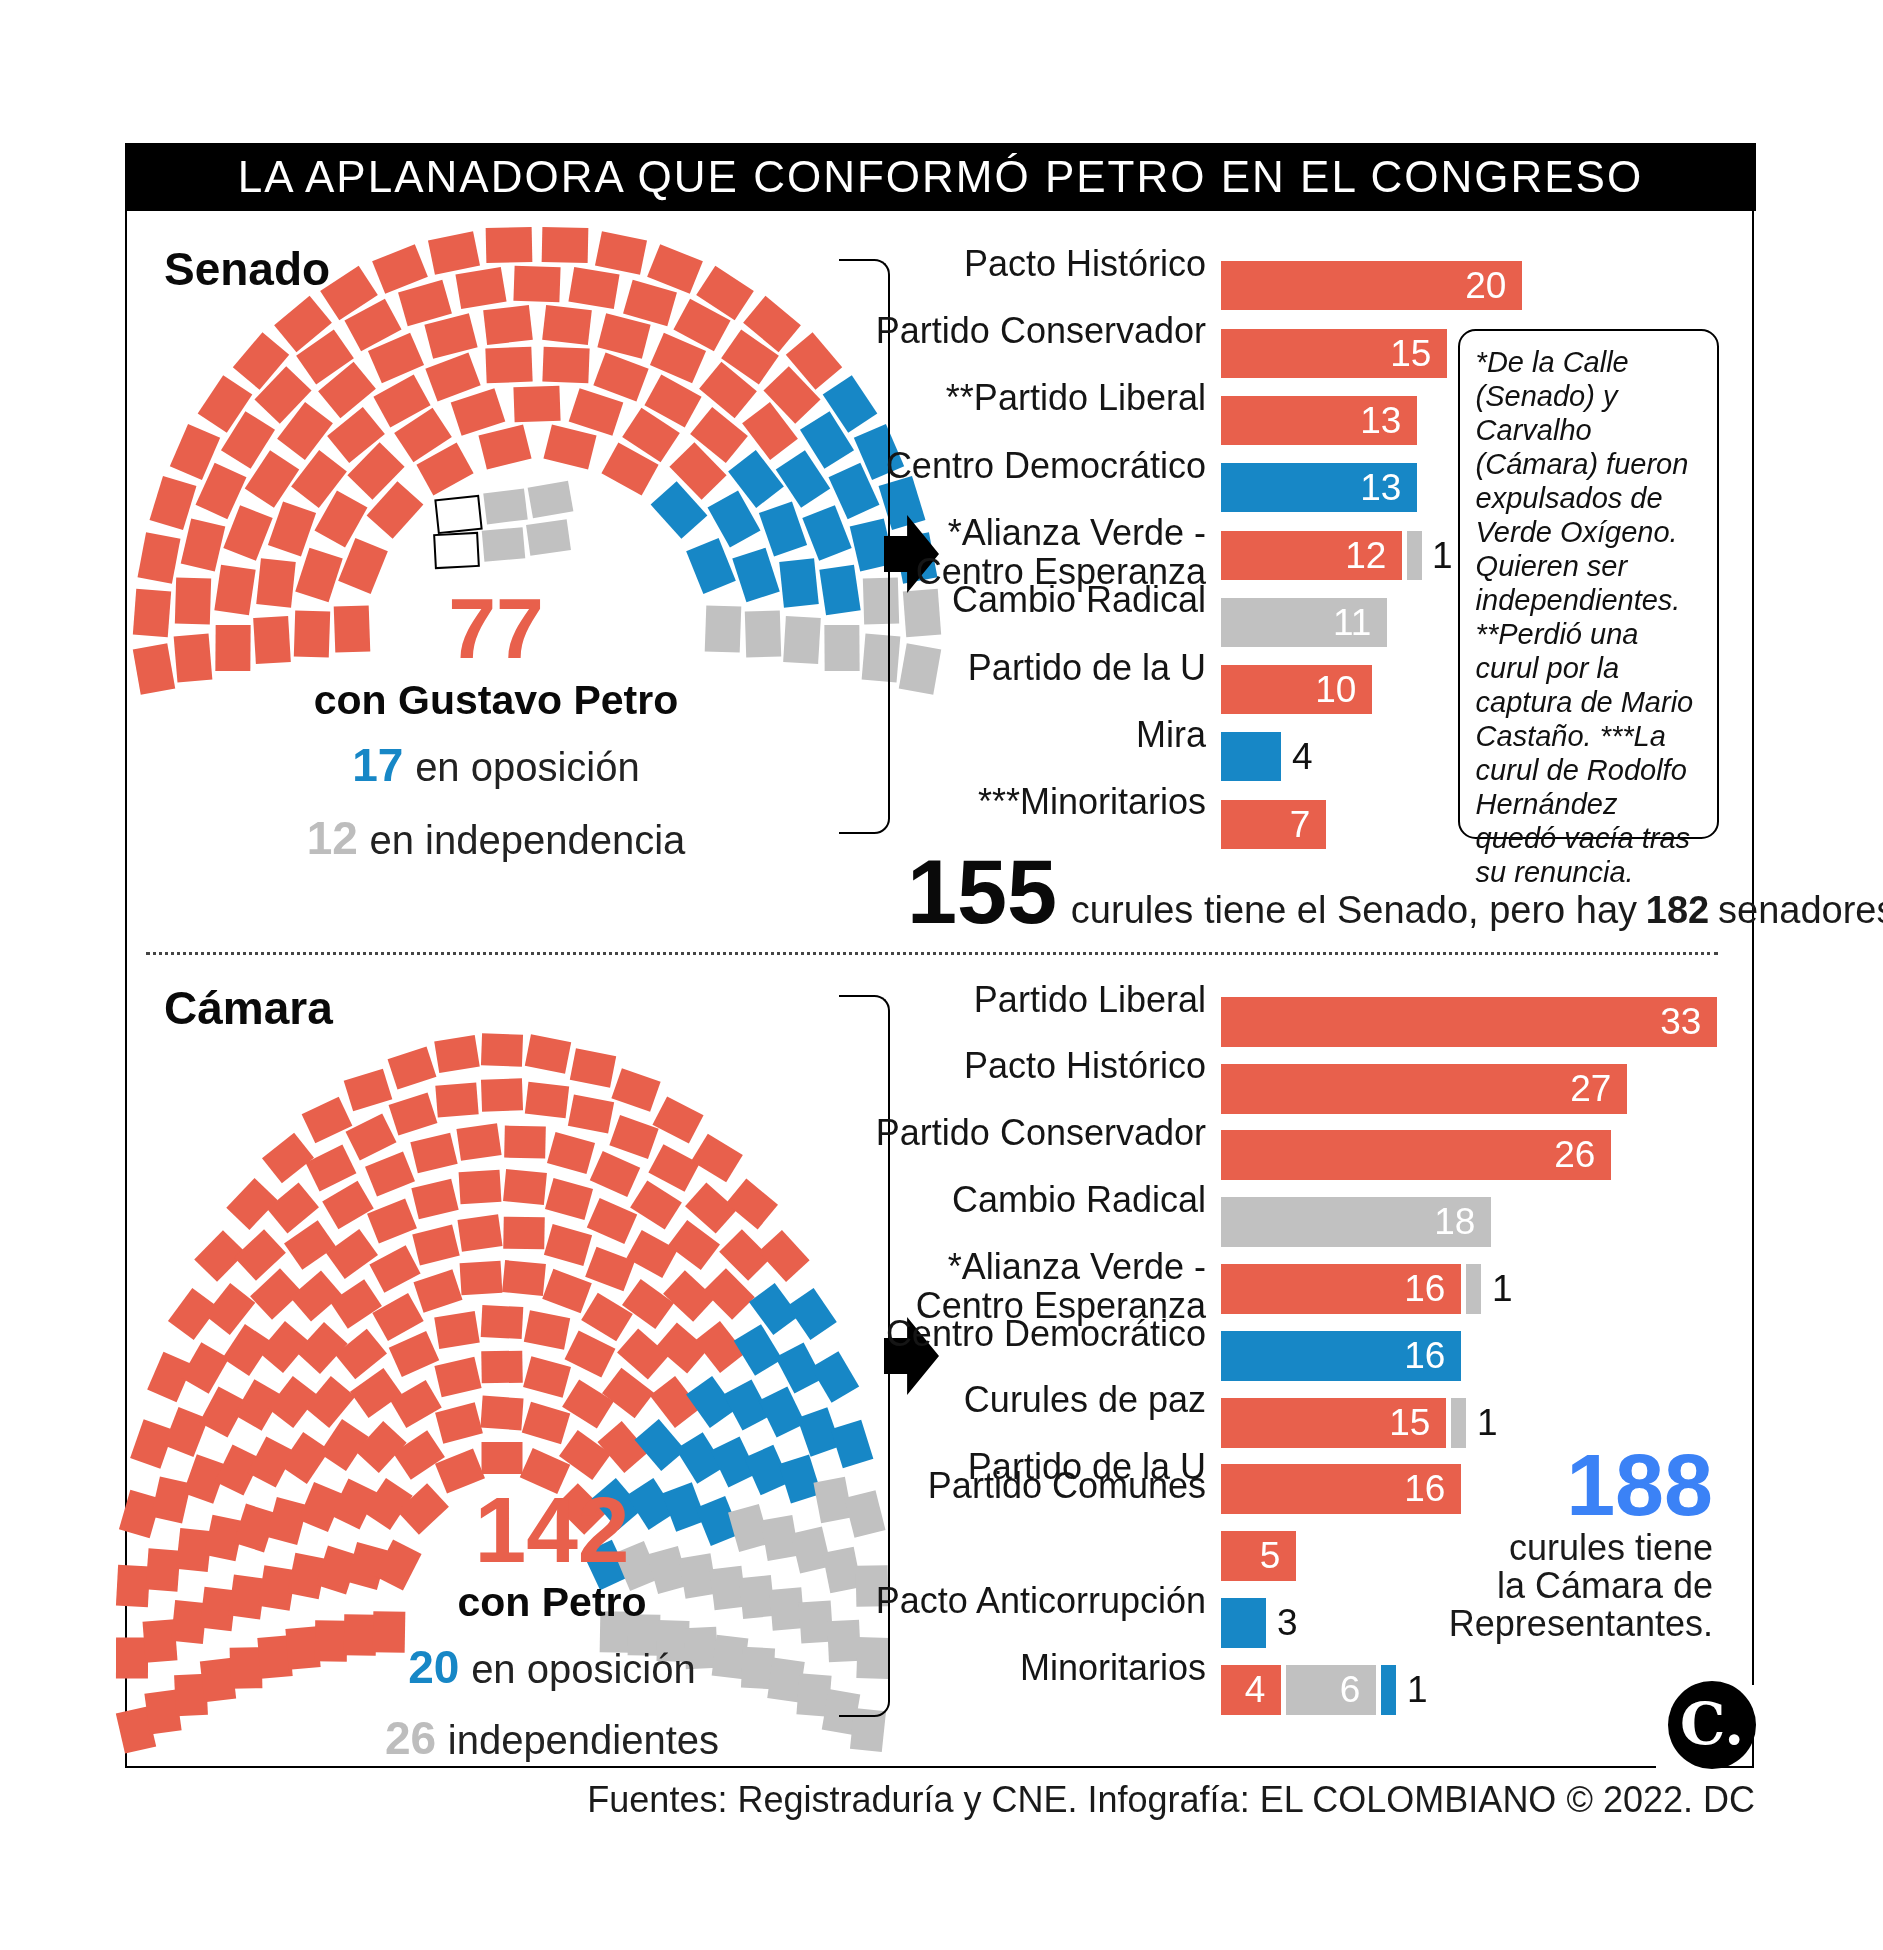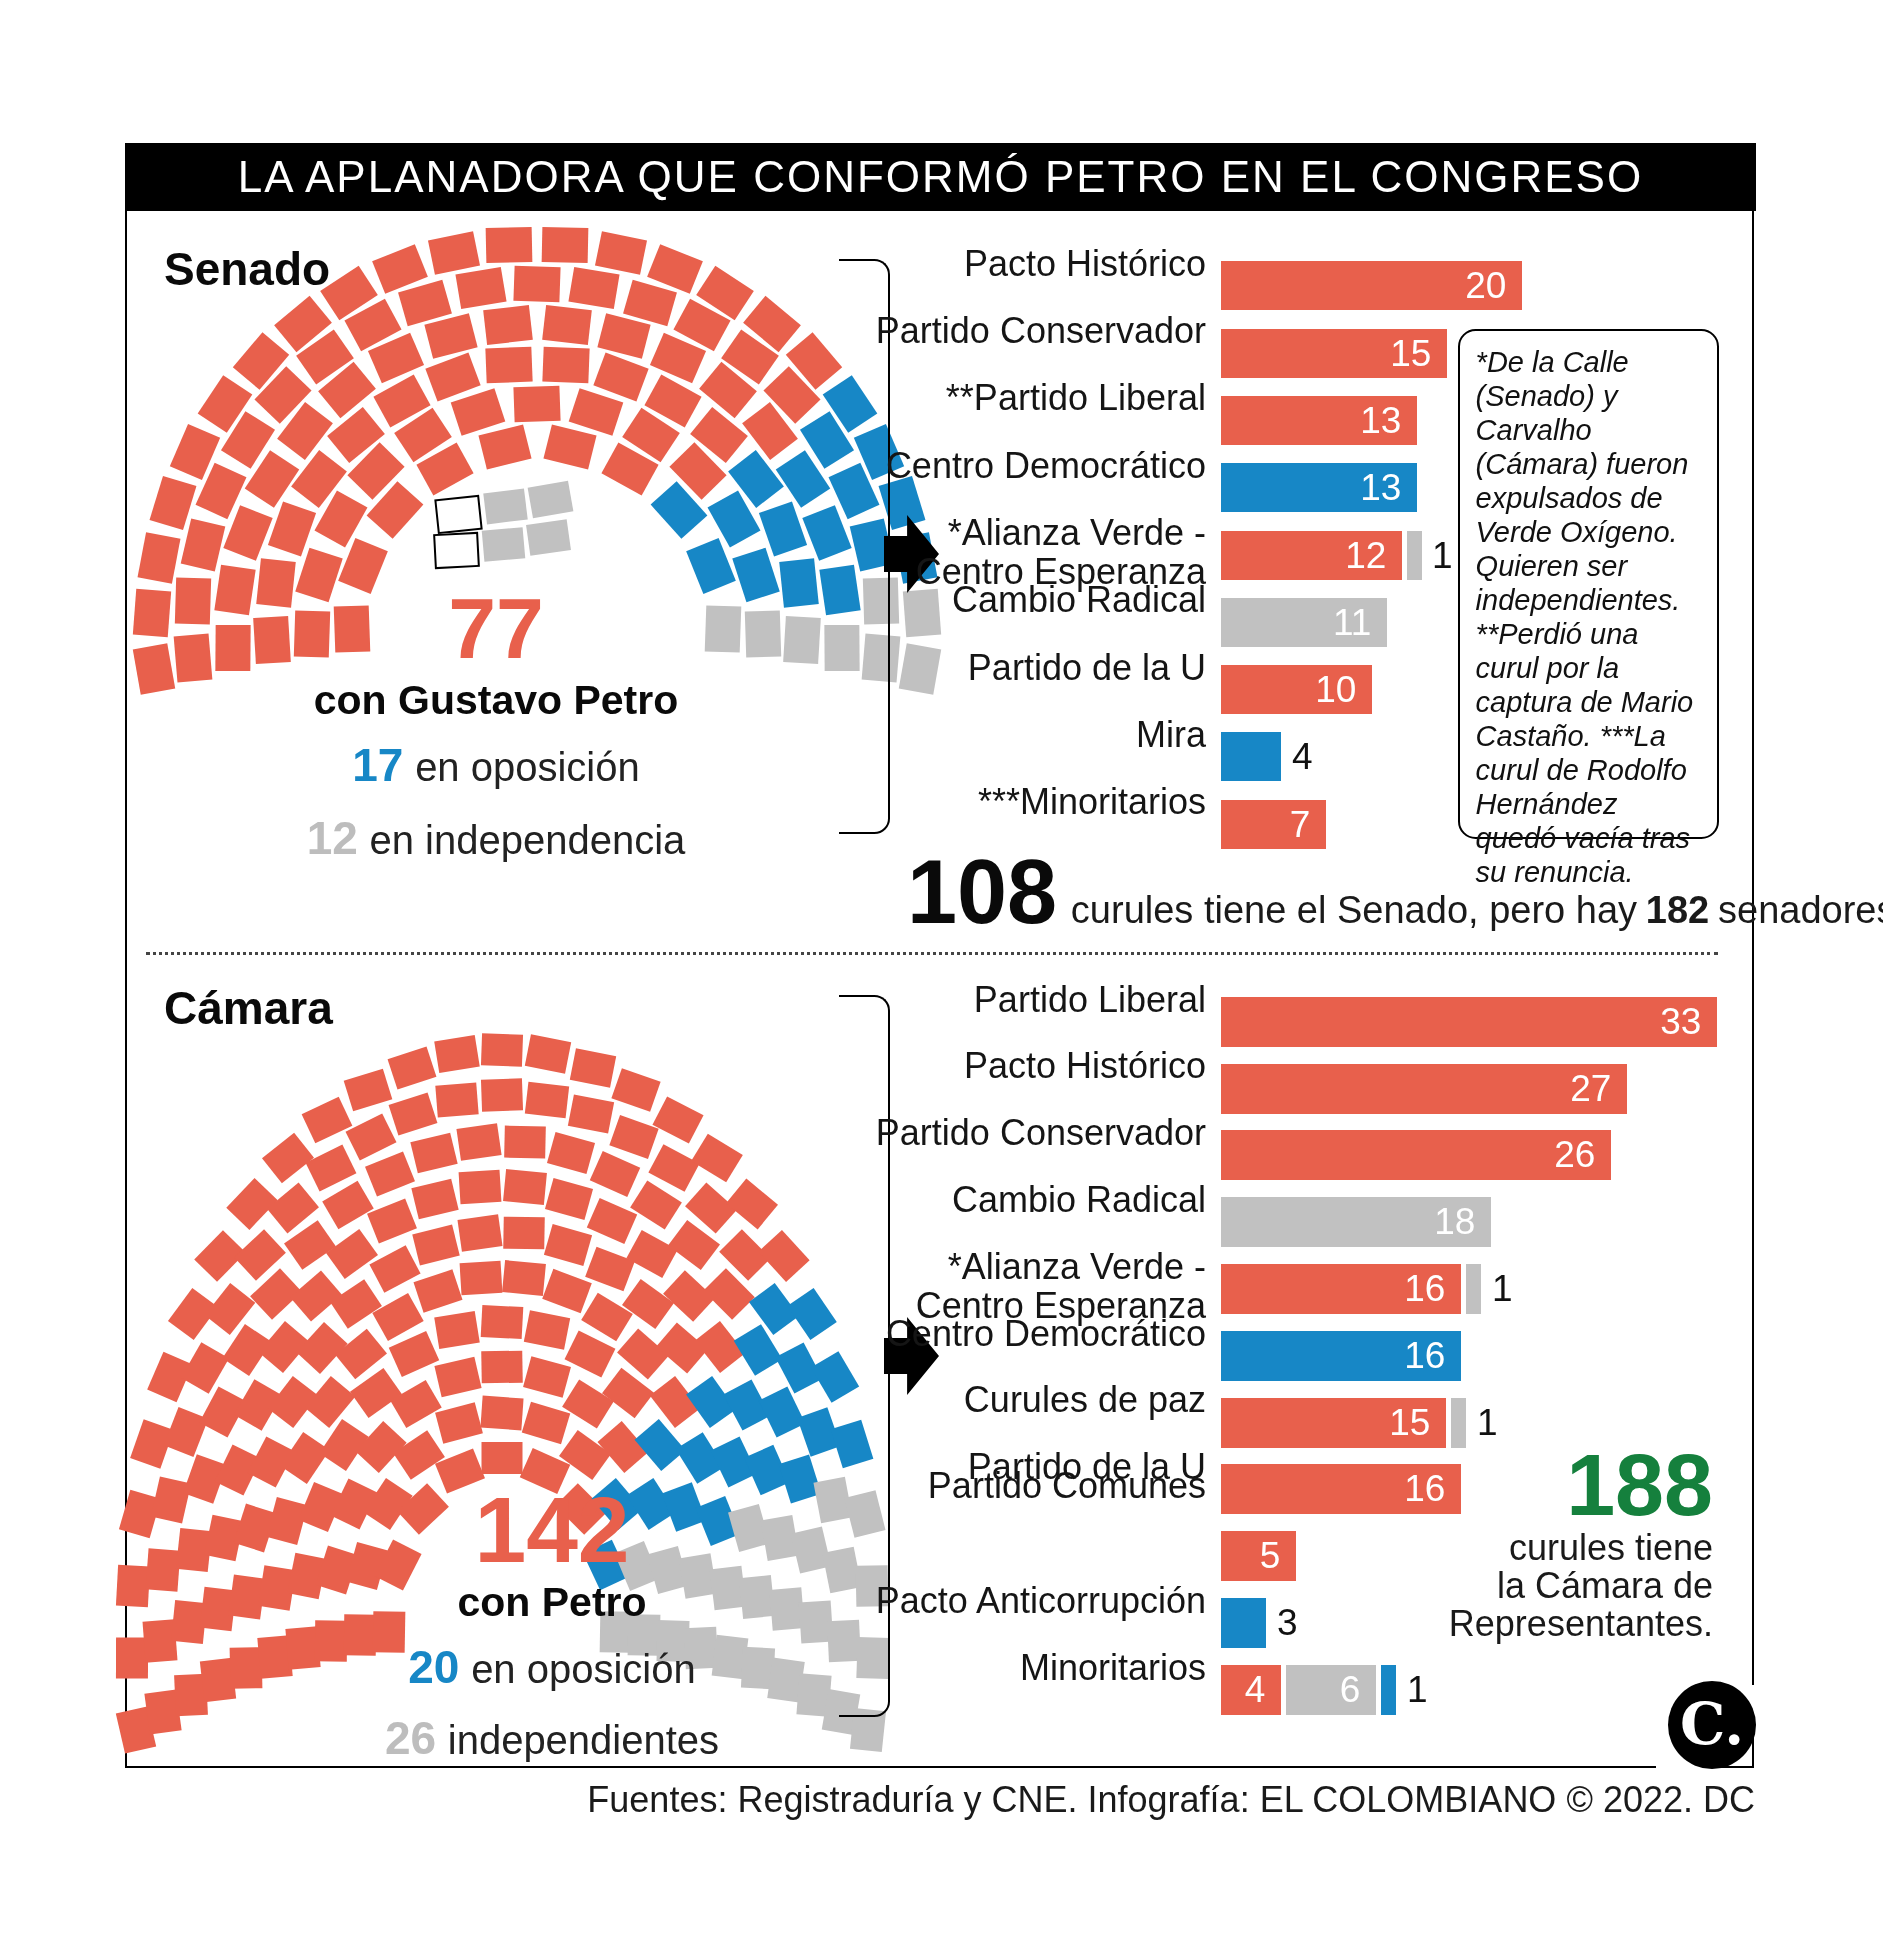--- a/index.html
+++ b/index.html
@@ -30,21 +30,21 @@
   .cl{font-weight:700;font-size:41px;margin-top:5.9px;color:#0a0a0a;}
   .cline{font-size:40px;color:#222;}
   .cline .num{font-weight:700;font-size:46px;margin-right:11.7px;}
   
   #senado-total{left:907px;top:847px;display:flex;align-items:baseline;white-space:nowrap;}
   #senado-total .tl-big{font-size:90px;font-weight:700;color:#0a0a0a;line-height:1;}
   #senado-total .tl-rest{font-size:38px;color:#1a1a1a;}
   #senado-total .tl-pre{margin-left:13.7px;}
   #senado-total .tl-bold{font-weight:700;margin:0 8.8px;}
   #camara-total{left:1414px;top:1441px;width:299px;text-align:right;}
-  #camara-total .big188{font-size:88px;font-weight:700;line-height:1;color:#15803d;}
+  #camara-total .big188{font-size:88px;font-weight:700;line-height:1;color:#3b82f6;}
   #camara-total .tline{font-size:36px;line-height:38px;color:#1a1a1a;}
   
   #notebox{left:1458px;top:329px;width:261px;height:510px;border:2.9px solid #000;border-radius:17.6px;
            padding:13.7px 15.6px;box-sizing:border-box;font-style:italic;font-size:29px;line-height:34px;color:#111;}
   
   #divider{left:146px;top:952px;width:1572px;border-top:3.9px dotted #444;}
   
   .border-mask{background:#fff;}
   #logo{left:1668px;top:1681px;width:88px;height:88px;border-radius:50%;background:#000;
         display:flex;align-items:center;justify-content:center;}
@@ -524,21 +524,21 @@
       <div class="bar-seg" style="left: 1286px; top: 1665px; width: 90px; height: 50px; background: rgb(193, 193, 193);">
         <span>6</span>
       </div>
       <div class="bar-seg" style="left: 1381px; top: 1665px; width: 15px; height: 50px; background: rgb(23, 135, 198);"></div>
       <div class="bar-out" style="left: 1407px; top: 1665px; height: 50px;">1</div>
     </div>
 
   <div id="notebox" class="abs">*De la Calle (Senado) y Carvalho (Cámara) fueron expulsados de Verde Oxígeno. Quieren ser independientes. **Perdió una curul por la captura de Mario Castaño. ***La curul de Rodolfo Hernández quedó vacía tras su renuncia.</div>
 
   <div id="senado-total" class="abs">
-    <span class="tl-big">108</span>
+    <span class="tl-big">155</span>
     <span class="tl-rest tl-pre">curules tiene el Senado, pero hay</span>
     <span class="tl-rest tl-bold">182</span>
     <span class="tl-rest">senadores.</span>
   </div>
 
   <div id="camara-total" class="abs">
     <div class="big188">188</div>
     <div class="tline">curules tiene</div>
     <div class="tline">la Cámara de</div>
     <div class="tline">Representantes.</div>

